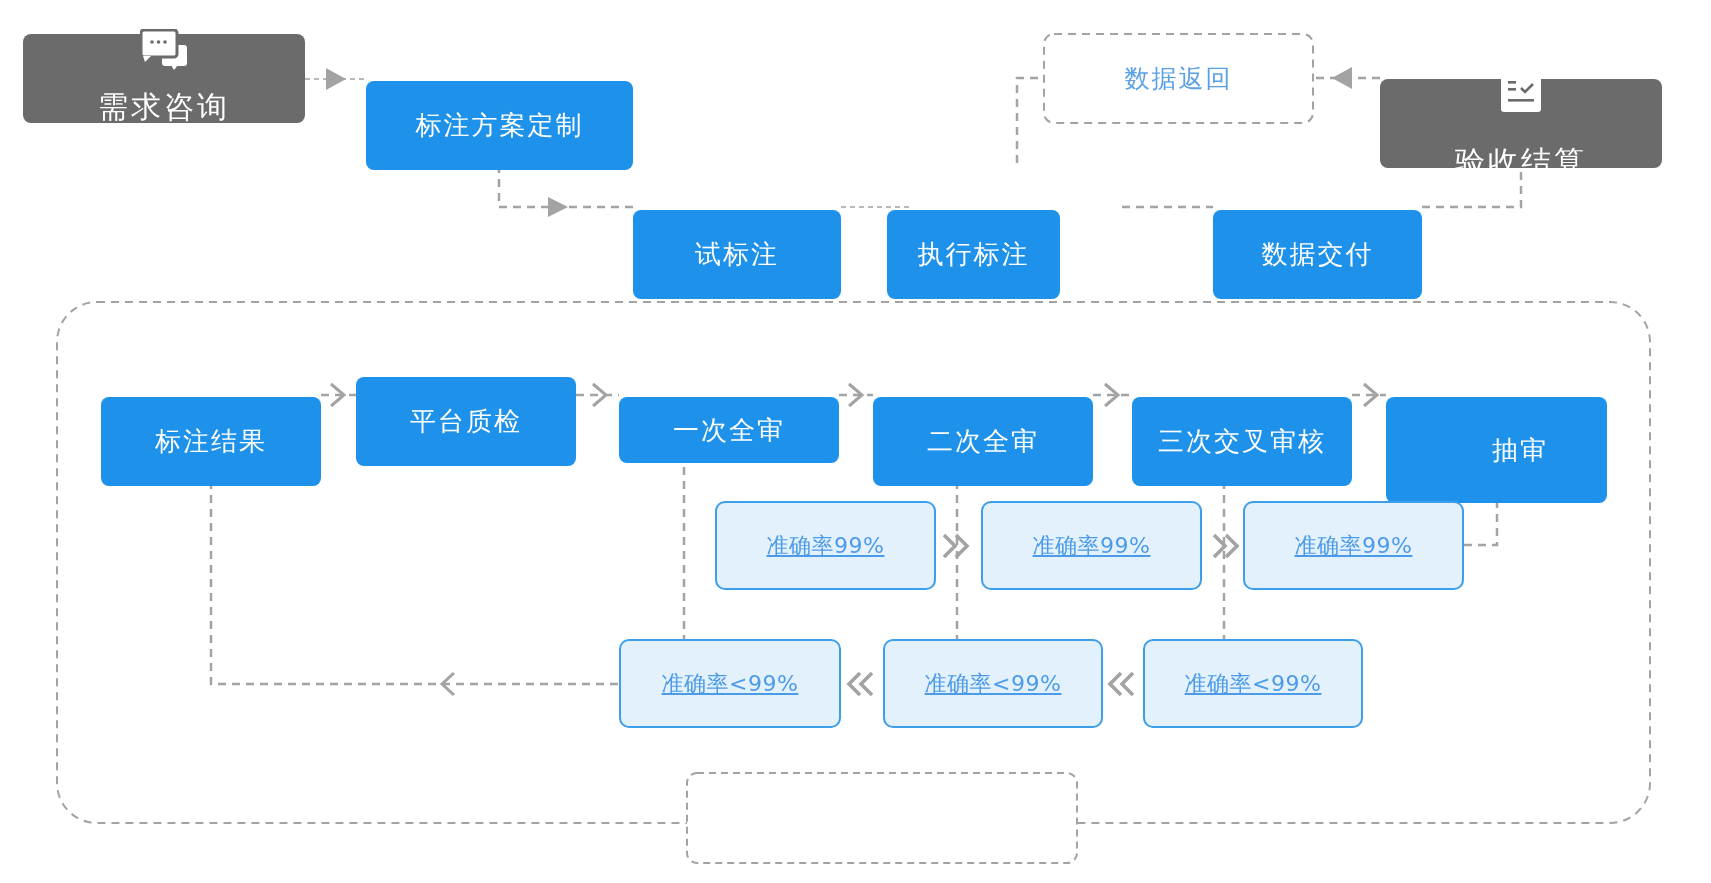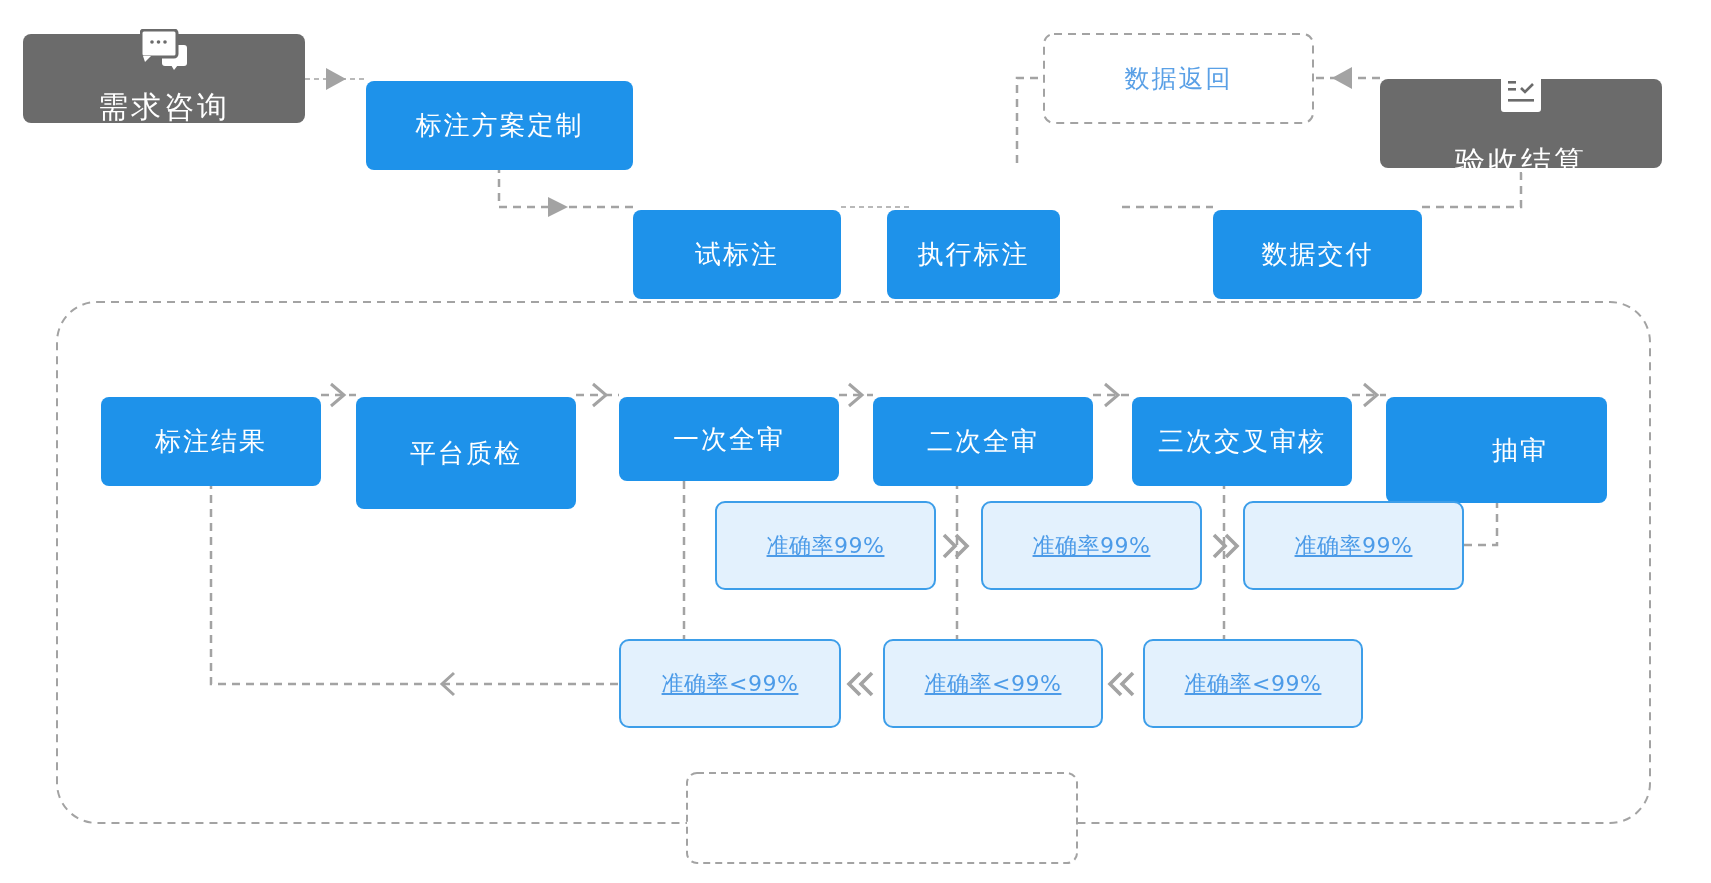--- a/index.html
+++ b/index.html
@@ -138,24 +138,24 @@
   <div class="node primary" style="left:887px;top:163px;width:173px;height:89px;">
     <span>执行标注</span>
   </div>
   <div class="node primary" style="left:1213px;top:163px;width:209px;height:89px;">
     <span>数据交付</span>
   </div>
 
   <div class="node primary" style="left:101px;top:350px;width:220px;height:89px;">
     <span>标注结果</span>
   </div>
-  <div class="node primary" style="left:356px;top:350px;width:220px;height:112px;text-align:right;">
+  <div class="node primary" style="left:356px;top:330px;width:220px;height:89px;text-align:right;">
     <span>平台质检</span>
   </div>
-  <div class="node primary" style="left:619px;top:350px;width:220px;height:84px;">
+  <div class="node primary" style="left:619px;top:350px;width:220px;height:66px;">
     <span>一次全审</span>
   </div>
   <div class="node primary" style="left:873px;top:350px;width:220px;height:89px;">
     <span>二次全审</span>
   </div>
   <div class="node primary" style="left:1132px;top:350px;width:220px;height:89px;text-align:right;">
     <span>三次交叉审核</span>
   </div>
   <div class="node primary" style="left:1386px;top:350px;width:221px;height:106px;padding-left:47px;">
     <span>抽审</span>

